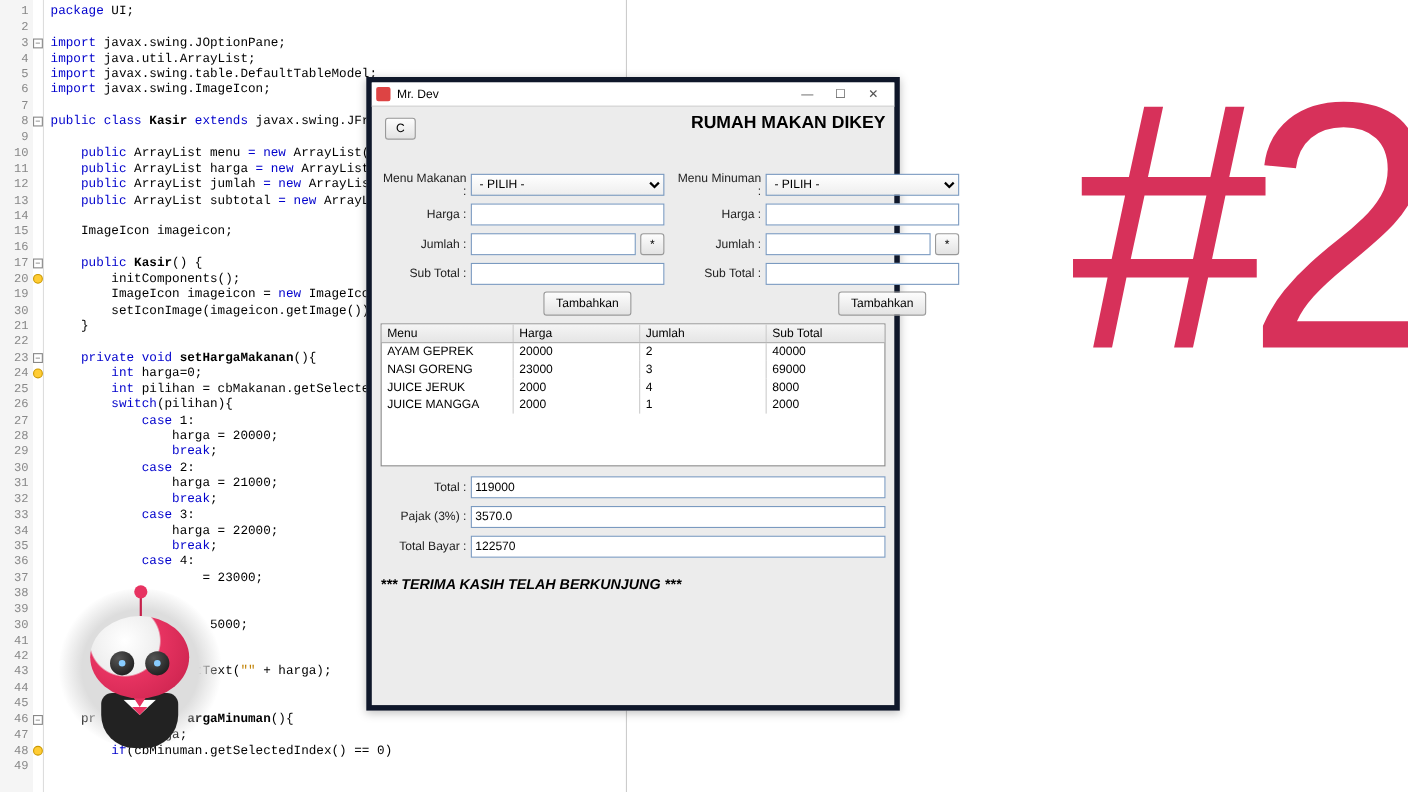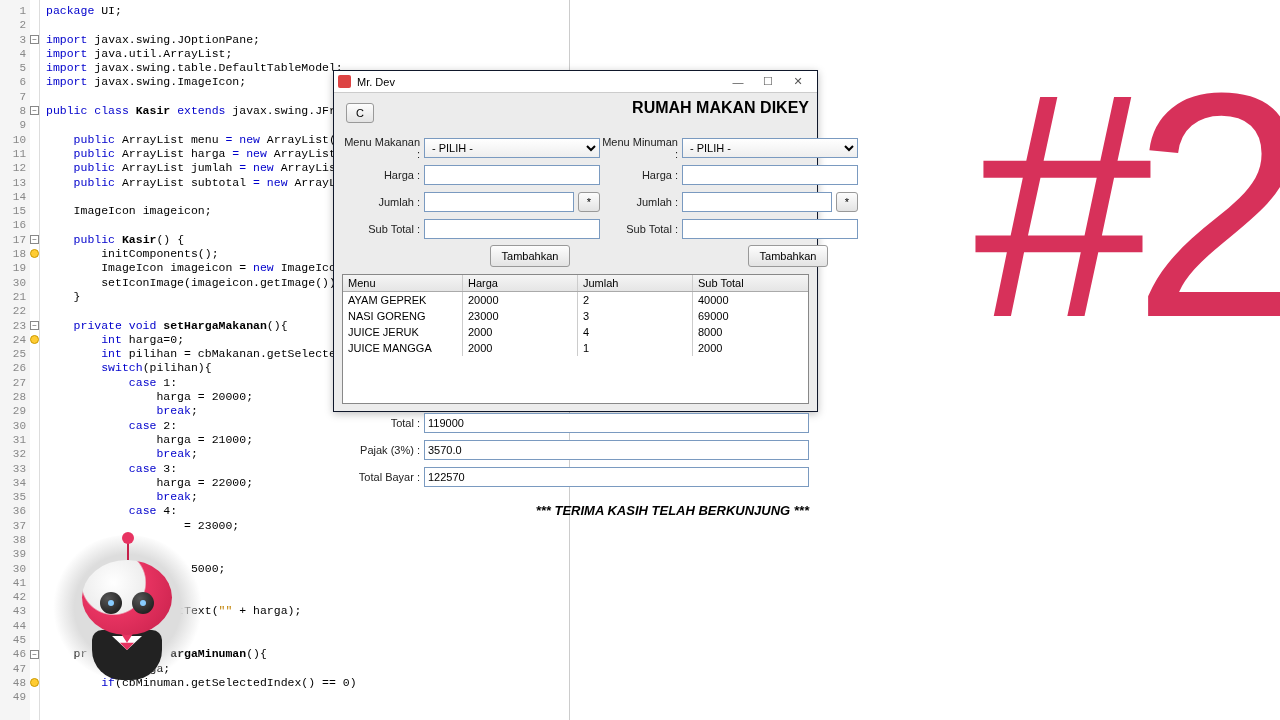--- a/index.html
+++ b/index.html
@@ -67,23 +67,23 @@
   width: 9px; height: 9px;
   background: #ffcc33;
   border-radius: 50%;
   border: 1px solid #cc9900;
 }
 
 
 .swing-window {
   position: absolute;
   left: 333px; top: 70px;
-  width: 485px; height: 342px;
+  width: 485px; height: 576px;
   background: #ececec;
-  border: 1px solid #0f172a;
+  border: 5px solid #0f172a;
   box-shadow: 0 2px 8px rgba(0,0,0,0.25);
 }
 .titlebar {
   height: 22px;
   background: #fff;
   border-bottom: 1px solid #ccc;
   display: flex;
   align-items: center;
   padding: 0 4px;
   font-size: 11px;
@@ -119,21 +119,22 @@
   position: absolute;
   left: 12px; top: 10px;
   width: 28px; height: 20px;
   background: linear-gradient(#fdfdfd, #e3e3e3);
   border: 1px solid #999;
   border-radius: 3px;
   font-size: 11px;
 }
 .form-cols {
   display: flex;
-  margin-top: 20px;
+  gap: 10px;
+  margin-top: 36px;
 }
 .form-col { flex: 1; }
 .form-row {
   display: flex;
   align-items: center;
   margin-bottom: 5px;
   height: 22px;
 }
 .form-row label {
   width: 78px;
@@ -202,21 +203,21 @@
 .bottom-col { flex: 1; }
 .pay-btn {
   width: 52px; height: 22px;
   background: linear-gradient(#fdfdfd, #e3e3e3);
   border: 1px solid #999;
   border-radius: 3px;
   font-size: 11px;
   float: right;
 }
 .thanks {
-  text-align: right;
+  text-align: left;
   font-style: italic;
   font-weight: bold;
   font-size: 13px;
   margin-top: 10px;
 }
 
 
 .big2 {
   position: absolute;
   right: -10px; top: 45px;
@@ -318,21 +319,21 @@
       <div>8</div>
       <div>9</div>
       <div>10</div>
       <div>11</div>
       <div>12</div>
       <div>13</div>
       <div>14</div>
       <div>15</div>
       <div>16</div>
       <div>17</div>
-      <div>18</div>
+      <div>20</div>
       <div>19</div>
       <div>30</div>
       <div>21</div>
       <div>22</div>
       <div>23</div>
       <div>24</div>
       <div>25</div>
       <div>26</div>
       <div>27</div>
       <div>28</div>

